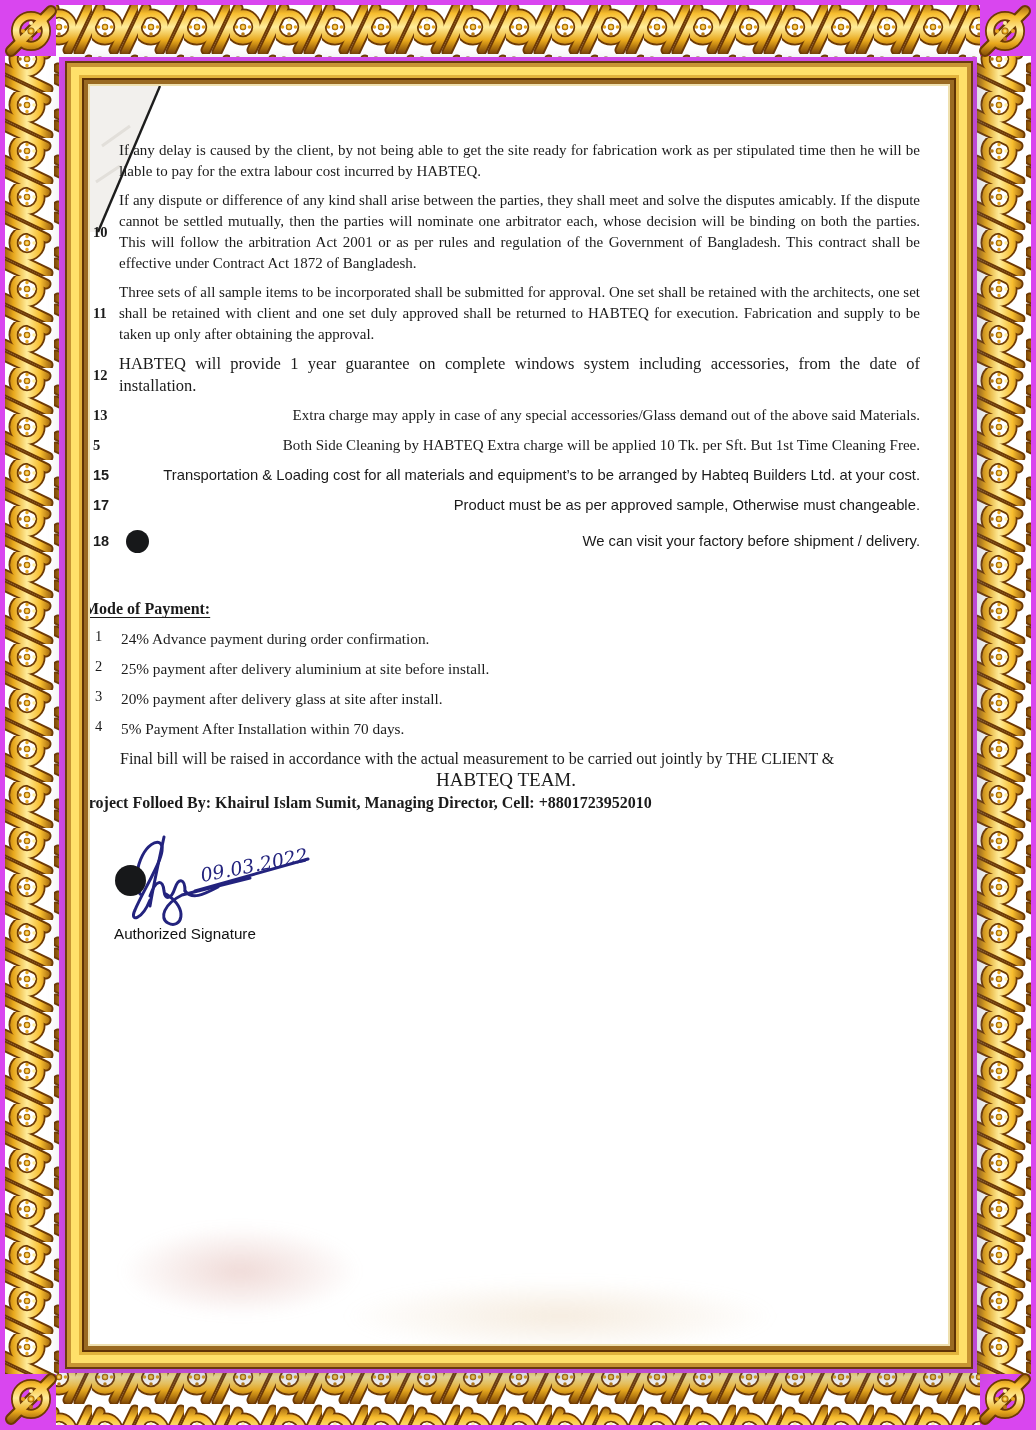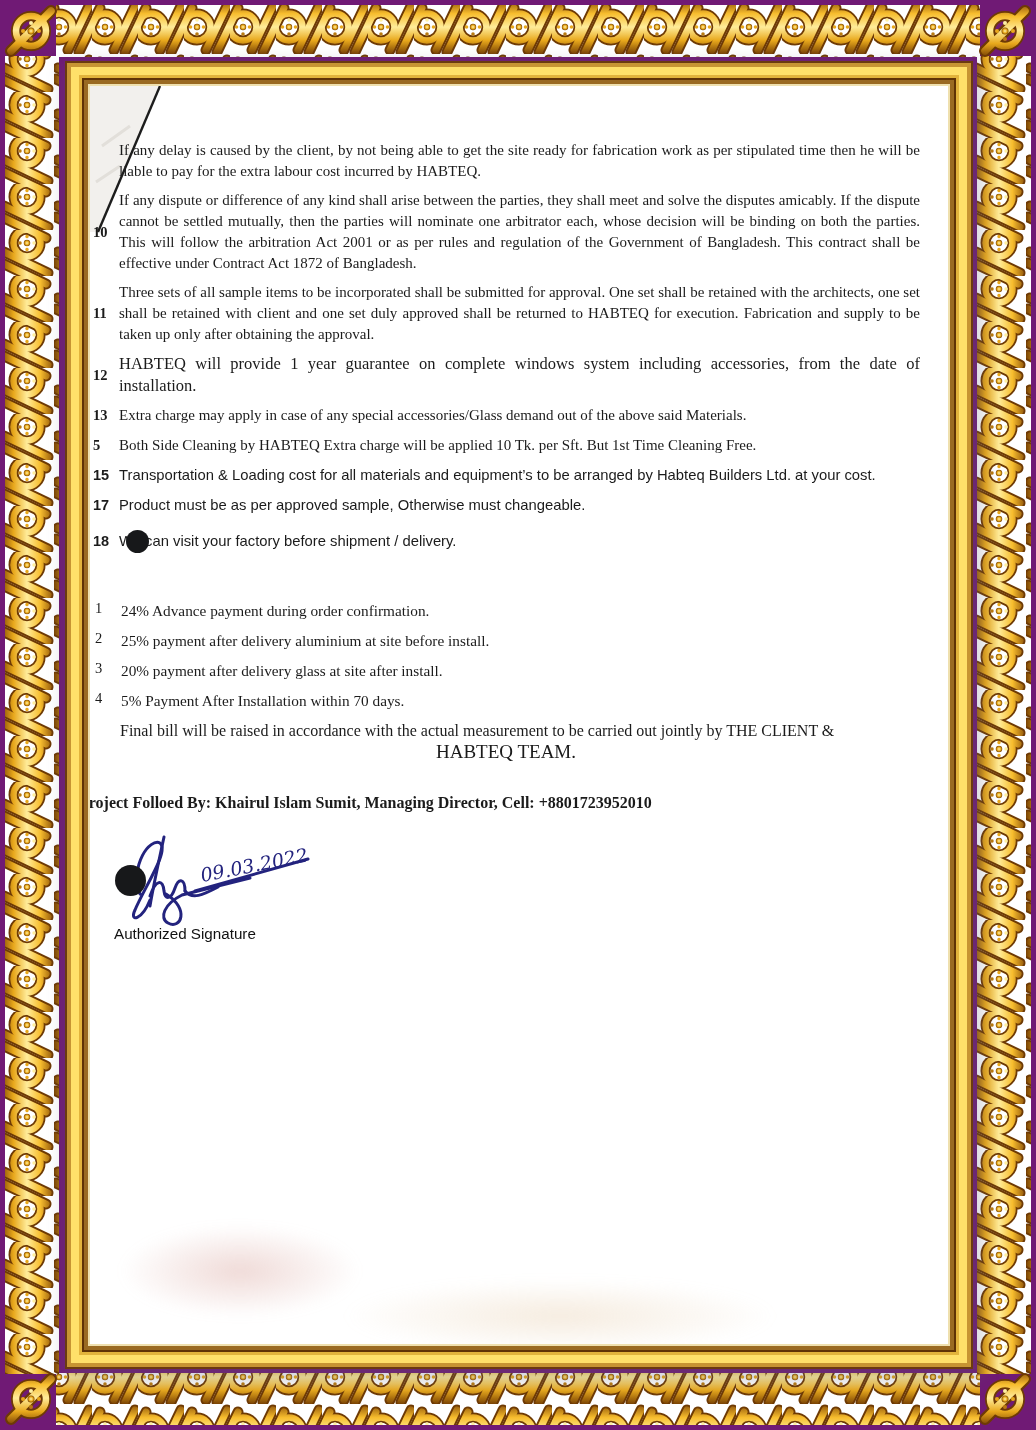--- a/index.html
+++ b/index.html
@@ -1,37 +1,37 @@
 <!DOCTYPE html>
 <html><head>
 <meta charset="utf-8">
 <style>
   html,body{margin:0;padding:0;background:#ffffff;}
-  .stage{position:relative;width:1036px;height:1430px;background:#701a75;overflow:hidden;
+  .stage{position:relative;width:1036px;height:1430px;background:#d946ef;overflow:hidden;
          font-family:"Liberation Serif",serif;color:#1b1b1b;}
   .braid-svg{position:absolute;left:0;top:0;}
   
   .page{position:absolute;left:90px;top:86px;width:858px;height:1258px;background:#ffffff;overflow:hidden;
         box-shadow:
           0 0 0 2px #efe0ae,
           0 0 0 6px #9a6a22,
           0 0 0 8px #5f3205,
           0 0 0 11px #e2b33c,
           0 0 0 19px #ffe06a,
           0 0 0 23px #c79433,
           0 0 0 25px #6b3a10,
           4px 7px 16px 30px rgba(95,95,115,0.28);}
   .fold-svg{position:absolute;left:0;top:0;}
   .abs{position:absolute;}
   .content-col{left:-6px;width:844px;}
   .clause{display:flex;margin-bottom:8px;}
   .clause .num{flex:0 0 26px;padding-left:9px;font-size:14.5px;align-self:center;font-weight:bold;}
   .clause .txt{flex:1;margin:0;padding-right:8px;font-size:15px;line-height:21px;text-align:justify;}
   .group-b .clause{margin-bottom:8px;}
-  .group-b .clause .txt{text-align:left;line-height:22px;}
+  .group-b .clause .txt{text-align:right;line-height:22px;}
   .clause.bold .txt{font-weight:normal;font-size:16.5px;line-height:22px;}
   .clause.sans{font-family:"Liberation Sans",sans-serif;}
   .clause.sans .txt{font-size:14.8px;}
   .group-b .clause:nth-child(4){margin-bottom:14px;}
   .group-b .clause:nth-child(5){margin-bottom:15px;}
   .pay-heading{font-weight:bold;font-size:16px;text-decoration:underline;text-underline-offset:3px;
                margin:0 0 10px 0;}
   .pay-item{display:flex;margin-bottom:8px;}
   .pay-item .num{flex:0 0 26px;padding-left:11px;font-size:14.5px;}
   .pay-item .txt{flex:1;margin:0;font-size:15.3px;line-height:22px;}
@@ -174,20 +174,21 @@
         <span class="num">17</span>
         <p class="txt">Product must be as per approved sample, Otherwise must changeable.</p>
       </div>
         <div class="clause sans">
         <span class="num">18</span>
         <p class="txt">We can visit your factory before shipment / delivery.</p>
       </div>
       </section>
 
     <section class="abs content-col" style="top:514px;">
+      <h3 class="pay-heading">Mode of Payment:</h3>
       <div>
 
       <div class="pay-item">
           <span class="num">1</span>
           <p class="txt">24% Advance payment during order confirmation.</p>
         </div>
           <div class="pay-item">
           <span class="num">2</span>
           <p class="txt">25% payment after delivery aluminium at site before install.</p>
         </div>

